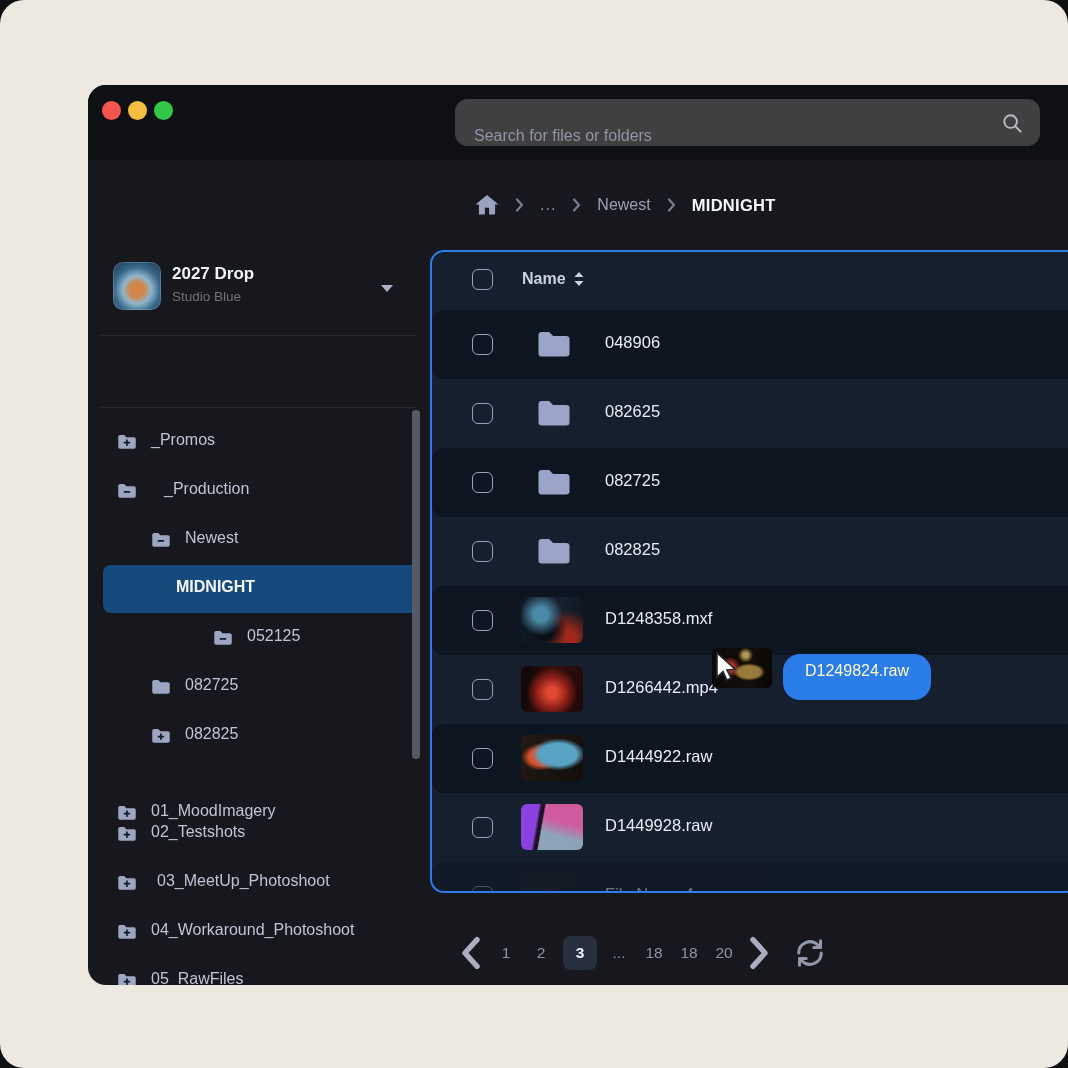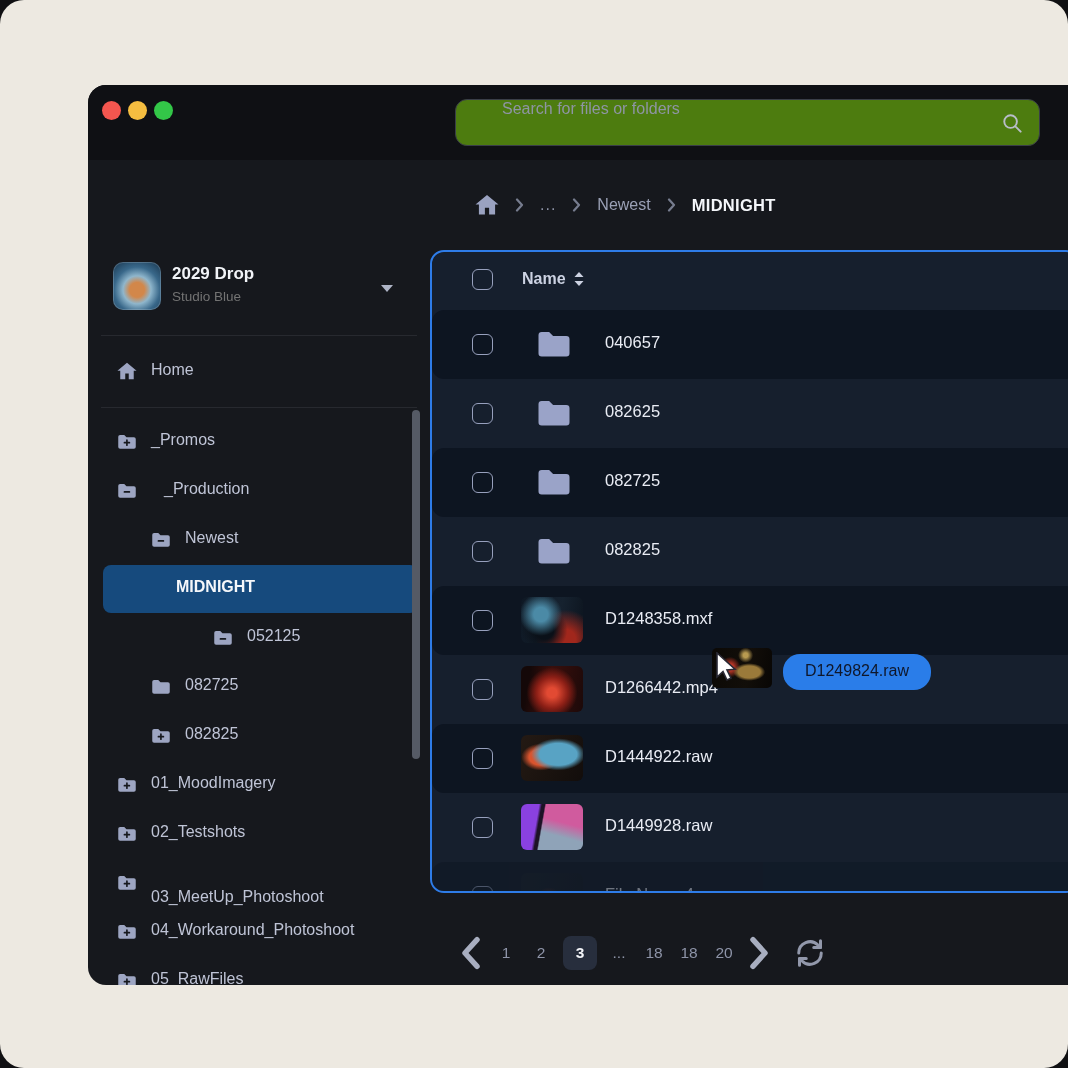--- a/index.html
+++ b/index.html
@@ -6,21 +6,21 @@
   *{box-sizing:border-box;font-family:"Liberation Sans","DejaVu Sans",sans-serif;}
   .canvas{position:relative;width:1068px;height:1068px;background:var(--beige_bg,#ede9e1);
     border-radius:24px;overflow:hidden;margin:0 auto;}
   .window{position:absolute;left:88px;top:85px;width:980px;height:900px;
     background:var(--window_bg,#16181d);border-radius:18px 0 0 18px;overflow:hidden;}
   
   .topbar{position:absolute;left:0;top:0;width:100%;height:75px;background:var(--topbar_bg,#0f1014);}
   .traffic{position:absolute;left:14px;top:16px;display:flex;gap:7px;}
   .light{width:19px;height:19px;border-radius:50%;}
   .searchbar{position:absolute;left:367px;top:14px;width:585px;height:47px;
-    background:#4d7c0f;border:1px solid #3a3e48;border-radius:12px;display:flex;align-items:flex-start;padding-left:28px;}
+    background:#404040;border:1px solid #3a3e48;border-radius:12px;display:flex;align-items:flex-end;}
   .searchbar input{flex:1;background:transparent;border:none;outline:none;color:#dfe3ea;
     font-size:16px;padding:0 44px 0 18px;}
   .searchbar input::placeholder{color:#8e95a4;opacity:1;}
   .search-ic{position:absolute;right:15px;top:12px;width:23px;height:23px;color:#b9bdc9;}
   
   .sidebar{position:absolute;left:0;top:75px;width:342px;bottom:0;}
   .avatar{position:absolute;left:25px;top:102px;width:48px;height:48px;border-radius:10px;
     background:radial-gradient(circle at 50% 58%, #d2874a 0 20%, #8fb6cc 38%, #39688a 62%, #16324a 100%);
     box-shadow:inset 0 0 0 1px rgba(255,255,255,.18);}
   .ws-title{position:absolute;left:84px;top:104px;font-size:17px;font-weight:700;color:#f2f4f8;}
@@ -73,22 +73,22 @@
     linear-gradient(195deg, #d05b9e 0 38%, #8fa3b8 62% 100%);}
   .thumb-5{background:radial-gradient(circle at 45% 60%, #5a2a22 0 8%, rgba(40,20,15,0) 30%),
     linear-gradient(100deg,#131a22,#0d131b);}
   .thumb-drag{background:radial-gradient(ellipse 20px 11px at 62% 60%, #9a7a3a 0 55%, rgba(100,80,40,0) 80%),
     radial-gradient(circle at 30% 48%, #c03828 0 7%, rgba(140,40,25,0) 22%),
     radial-gradient(circle at 56% 18%, #b89a50 0 5%, rgba(150,130,70,0) 16%),
     linear-gradient(100deg,#0b0906,#120e09 60%,#080604);}
   
   .ghost-thumb{position:absolute;left:624px;top:563px;width:60px;height:40px;border-radius:5px;z-index:30;}
   .ghost-cursor{position:absolute;left:626px;top:567px;width:24px;height:32px;z-index:32;}
-  .ghost-pill{position:absolute;left:695px;top:569px;height:36px;line-height:33px;padding:0 22px;
-    border-radius:17px;background:var(--accent_blue,#2a7de9);color:#0f172a;font-size:16px;
+  .ghost-pill{position:absolute;left:695px;top:569px;height:46px;line-height:33px;padding:0 22px;
+    border-radius:17px;background:var(--accent_blue,#2a7de9);color:#fef9c3;font-size:16px;
     font-weight:500;z-index:31;white-space:nowrap;}
   
   .pagination{position:absolute;left:342px;top:838px;right:0;height:60px;display:flex;
     align-items:center;padding-left:28px;gap:9px;}
   .pg-btn{width:26px;height:34px;display:flex;align-items:center;justify-content:center;color:#a8aec0;}
   .pg-btn svg{width:11px;height:16px;}
   .pg-num{min-width:26px;height:34px;display:flex;align-items:center;justify-content:center;
     font-size:15.5px;color:#8e94a8;}
   .pg-num.active{width:34px;background:#272e3d;border-radius:8px;color:#f2f4f8;font-weight:700;}
   .pg-refresh{margin-left:14px;width:30px;height:34px;display:flex;align-items:center;
@@ -113,36 +113,28 @@
           <svg viewBox="0 0 24 24" fill="none" stroke="currentColor" stroke-width="2" stroke-linecap="round">
             <circle cx="10" cy="10" r="6.6"></circle>
               <line x1="15" y1="15" x2="20.5" y2="20.5"></line>
           </svg>
         </span>
       </div>
     </div>
 
     <div class="sidebar">
       <div class="avatar"></div>
-      <div class="ws-title">2029 Drop</div>
+      <div class="ws-title">2027 Drop</div>
       <div class="ws-sub">Studio Blue</div>
       <span class="ws-caret">
         <svg viewBox="0 0 14 9" fill="currentColor">
             <path d="M1 1 L7 8 L13 1 Z"></path>
           </svg>
       </span>
       <div class="divider" style="top:175px"></div>
-      <div class="side-row" style="top:188px">
-        <span class="side-ic" style="left:29px">
-          <svg viewBox="0 0 24 22" fill="currentColor">
-              <path d="M12 1 L0.5 10.6 h3.4 v10 h6 v-6.8 h4.2 v6.8 h6 v-10 h3.4 Z"></path>
-            </svg>
-        </span>
-        <span class="side-label" style="left:63px">Home</span>
-      </div>
       <div class="divider" style="top:247px"></div>
       <div id="tree">
           <div class="side-row" style="top: 258px;">
             <span class="side-ic" style="left: 29px;"><svg viewBox="0 0 24 21" style="width:100%;height:100%">
                 <path d="M1.5 4.2 a2.2 2.2 0 0 1 2.2-2.2 h5 l2.7 2.7 h8.9 a2.2 2.2 0 0 1 2.2 2.2 V16.5 a2.2 2.2 0 0 1-2.2 2.2 H3.7 a2.2 2.2 0 0 1-2.2-2.2 Z" fill="currentColor"></path>
                 <path d="M11.9 8.3 v6 M8.9 11.3 h6" stroke="#16181d" stroke-width="2" stroke-linecap="round" fill="none"></path>
               </svg></span>
             <span class="side-label" style="left: 63px;">_Promos</span>
           </div>
           <div class="side-row" style="top: 307px;">
@@ -175,40 +167,40 @@
               </svg></span>
             <span class="side-label" style="left: 97px;">082725</span>
           </div>
           <div class="side-row" style="top: 552px;">
             <span class="side-ic" style="left: 63px;"><svg viewBox="0 0 24 21" style="width:100%;height:100%">
                 <path d="M1.5 4.2 a2.2 2.2 0 0 1 2.2-2.2 h5 l2.7 2.7 h8.9 a2.2 2.2 0 0 1 2.2 2.2 V16.5 a2.2 2.2 0 0 1-2.2 2.2 H3.7 a2.2 2.2 0 0 1-2.2-2.2 Z" fill="currentColor"></path>
                 <path d="M11.9 8.3 v6 M8.9 11.3 h6" stroke="#16181d" stroke-width="2" stroke-linecap="round" fill="none"></path>
               </svg></span>
             <span class="side-label" style="left: 97px;">082825</span>
           </div>
-          <div class="side-row" style="top: 601px;">
+          <div class="side-row" style="top: 629px;">
             <span class="side-ic" style="left: 29px;"><svg viewBox="0 0 24 21" style="width:100%;height:100%">
                 <path d="M1.5 4.2 a2.2 2.2 0 0 1 2.2-2.2 h5 l2.7 2.7 h8.9 a2.2 2.2 0 0 1 2.2 2.2 V16.5 a2.2 2.2 0 0 1-2.2 2.2 H3.7 a2.2 2.2 0 0 1-2.2-2.2 Z" fill="currentColor"></path>
                 <path d="M11.9 8.3 v6 M8.9 11.3 h6" stroke="#16181d" stroke-width="2" stroke-linecap="round" fill="none"></path>
               </svg></span>
             <span class="side-label" style="left: 63px;">01_MoodImagery</span>
           </div>
           <div class="side-row" style="top: 650px; padding-left: 16px;">
             <span class="side-ic" style="left: 29px;"><svg viewBox="0 0 24 21" style="width:100%;height:100%">
                 <path d="M1.5 4.2 a2.2 2.2 0 0 1 2.2-2.2 h5 l2.7 2.7 h8.9 a2.2 2.2 0 0 1 2.2 2.2 V16.5 a2.2 2.2 0 0 1-2.2 2.2 H3.7 a2.2 2.2 0 0 1-2.2-2.2 Z" fill="currentColor"></path>
                 <path d="M11.9 8.3 v6 M8.9 11.3 h6" stroke="#16181d" stroke-width="2" stroke-linecap="round" fill="none"></path>
               </svg></span>
             <span class="side-label" style="left: 63px;">02_Testshots</span>
           </div>
           <div class="side-row" style="top: 699px;">
             <span class="side-ic" style="left: 29px;"><svg viewBox="0 0 24 21" style="width:100%;height:100%">
                 <path d="M1.5 4.2 a2.2 2.2 0 0 1 2.2-2.2 h5 l2.7 2.7 h8.9 a2.2 2.2 0 0 1 2.2 2.2 V16.5 a2.2 2.2 0 0 1-2.2 2.2 H3.7 a2.2 2.2 0 0 1-2.2-2.2 Z" fill="currentColor"></path>
                 <path d="M11.9 8.3 v6 M8.9 11.3 h6" stroke="#16181d" stroke-width="2" stroke-linecap="round" fill="none"></path>
               </svg></span>
-            <span class="side-label" style="left: 63px; margin-top: 16px;">03_MeetUp_Photoshoot</span>
+            <span class="side-label" style="left: 69px;">03_MeetUp_Photoshoot</span>
           </div>
           <div class="side-row" style="top: 748px;">
             <span class="side-ic" style="left: 29px;"><svg viewBox="0 0 24 21" style="width:100%;height:100%">
                 <path d="M1.5 4.2 a2.2 2.2 0 0 1 2.2-2.2 h5 l2.7 2.7 h8.9 a2.2 2.2 0 0 1 2.2 2.2 V16.5 a2.2 2.2 0 0 1-2.2 2.2 H3.7 a2.2 2.2 0 0 1-2.2-2.2 Z" fill="currentColor"></path>
                 <path d="M11.9 8.3 v6 M8.9 11.3 h6" stroke="#16181d" stroke-width="2" stroke-linecap="round" fill="none"></path>
               </svg></span>
             <span class="side-label" style="left: 63px;">04_Workaround_Photoshoot</span>
           </div>
           <div class="side-row" style="top: 797px;">
             <span class="side-ic" style="left: 29px;"><svg viewBox="0 0 24 21" style="width:100%;height:100%">
@@ -253,21 +245,21 @@
               </svg>
           </span>
         </div>
       </div>
       <div class="rows" id="rows">
           <div class="f-row alt">
             <div class="checkbox"></div>
             <span class="f-folder-ic"><svg viewBox="0 0 24 21" style="width:100%;height:100%">
                 <path d="M1.5 4.2 a2.2 2.2 0 0 1 2.2-2.2 h5 l2.7 2.7 h8.9 a2.2 2.2 0 0 1 2.2 2.2 V16.5 a2.2 2.2 0 0 1-2.2 2.2 H3.7 a2.2 2.2 0 0 1-2.2-2.2 Z" fill="currentColor"></path>
               </svg></span>
-            <span class="f-name">040657</span>
+            <span class="f-name">048906</span>
           </div>
           <div class="f-row">
             <div class="checkbox"></div>
             <span class="f-folder-ic"><svg viewBox="0 0 24 21" style="width:100%;height:100%">
                 <path d="M1.5 4.2 a2.2 2.2 0 0 1 2.2-2.2 h5 l2.7 2.7 h8.9 a2.2 2.2 0 0 1 2.2 2.2 V16.5 a2.2 2.2 0 0 1-2.2 2.2 H3.7 a2.2 2.2 0 0 1-2.2-2.2 Z" fill="currentColor"></path>
               </svg></span>
             <span class="f-name">082625</span>
           </div>
           <div class="f-row alt">
             <div class="checkbox"></div>

